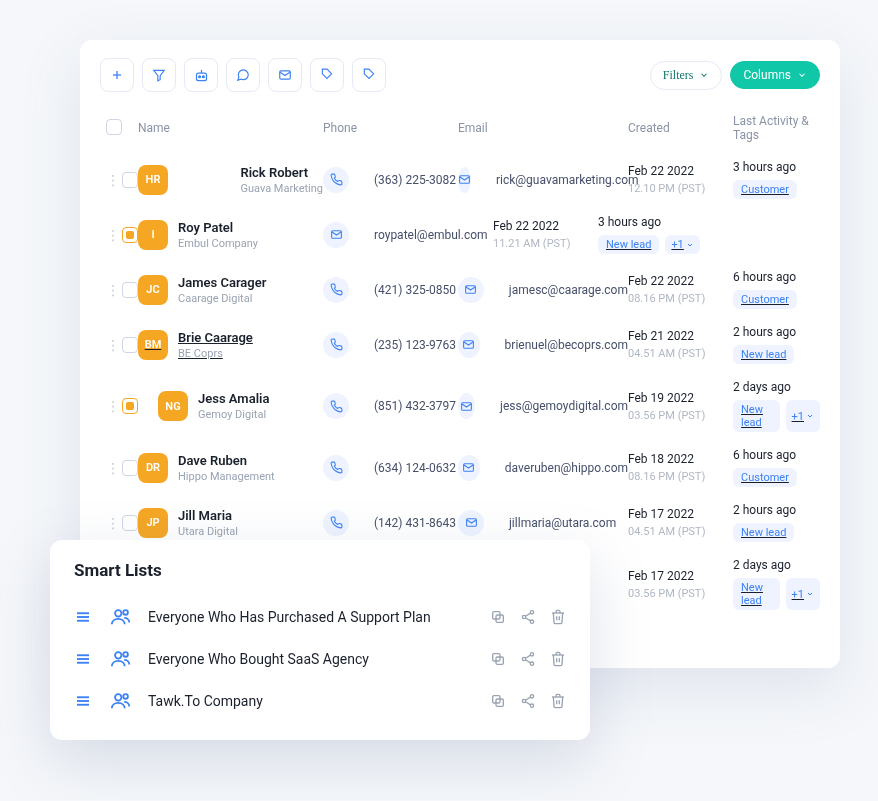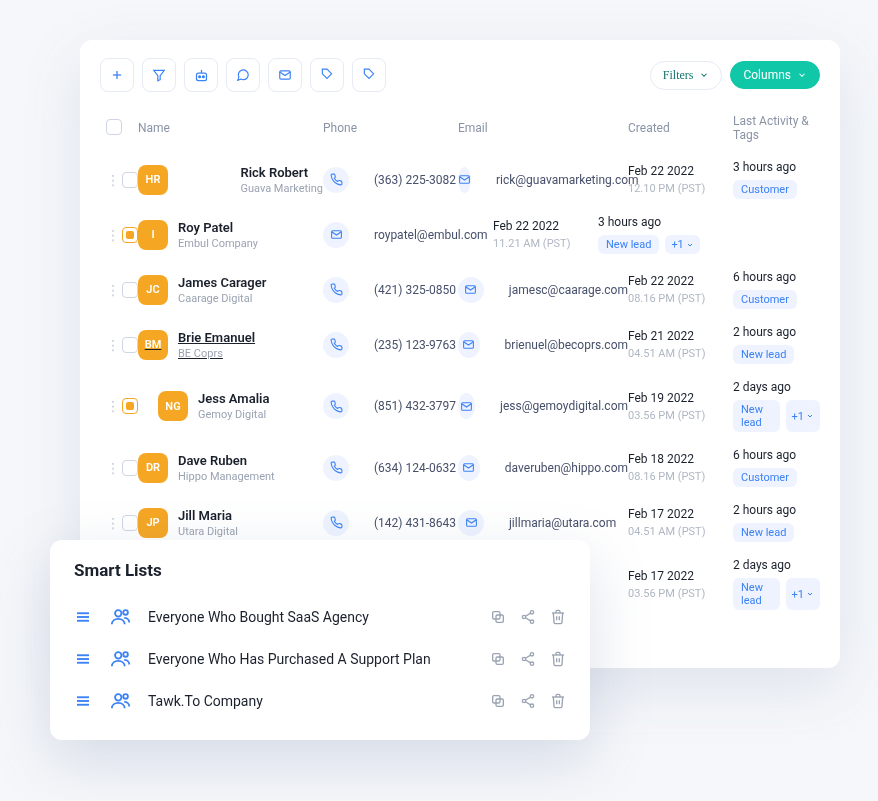--- a/index.html
+++ b/index.html
@@ -120,21 +120,21 @@
     border-radius: 50%;
     background: #eef3ff;
     color: #3b82f6;
     display: flex;
     align-items: center;
     justify-content: center;
   }
   .col-created .d1 { font-size: 12px; color:#1a202c;}
   .col-created .d2 { font-size: 11px; color: #b0b7c3; margin-top:4px;}
   .col-activity .a1 { font-size: 12px; color:#1a202c; margin-bottom:6px;}
-  .tags { display:flex; gap:6px; }
+  .tags { display:flex; gap:6px;text-decoration:underline; }
   .tag {
     background: #eef3ff;
     color: #3b82f6;
     border-radius: 6px;
     padding: 3px 8px;
     font-size: 11px;
   }
   .tag-more {
     background: #eef3ff;
     color: #3b82f6;
@@ -368,21 +368,21 @@
     </div>
   </div>
         <div class="row">
     <div class="col-check" style="display:flex;align-items:center;gap:4px;">
       <span class="rowdrag">⋮</span>
       <span class="checkbox "></span>
     </div>
     <div class="col-name" style="display:flex;align-items:flex-end;text-decoration:underline;">
       <div class="avatar">BM</div>
       <div class="name-block">
-        <div class="nm">Brie Emanuel</div>
+        <div class="nm">Brie Caarage</div>
         <div class="co">BE Coprs</div>
       </div>
     </div>
     <div class="col-phone icon-cell" style="">
       <span class="round-icon">
               <svg width="13" height="13" viewBox="0 0 24 24" fill="none" stroke="currentColor" stroke-width="2">
                 <path d="M22 16.9v3a2 2 0 0 1-2.2 2 19.8 19.8 0 0 1-8.6-3.1 19.5 19.5 0 0 1-6-6A19.8 19.8 0 0 1 2.1 4.2 2 2 0 0 1 4.1 2h3a2 2 0 0 1 2 1.7c.1.9.3 1.8.6 2.6a2 2 0 0 1-.5 2.1L8 9.6a16 16 0 0 0 6 6l1.2-1.2a2 2 0 0 1 2.1-.5c.8.3 1.7.5 2.6.6a2 2 0 0 1 1.7 2z"></path>
               </svg>
             </span>
       <span>(235) 123-9763</span>
@@ -592,21 +592,21 @@
             </svg>
           </span>
     <span class="people-icon">
             <svg width="22" height="22" viewBox="0 0 24 24" fill="none" stroke="currentColor" stroke-width="2">
               <circle cx="9" cy="8" r="3.5"></circle>
               <path d="M2 20c0-3.5 3-6 7-6s7 2.5 7 6"></path>
               <circle cx="17" cy="7" r="2.5"></circle>
               <path d="M15.5 13c3 0 5.5 2 5.5 5"></path>
             </svg>
           </span>
-    <span class="label">Everyone Who Bought SaaS Agency</span>
+    <span class="label">Everyone Who Has Purchased A Support Plan</span>
     <span class="smart-actions">
       <span>
               <svg width="16" height="16" viewBox="0 0 24 24" fill="none" stroke="currentColor" stroke-width="2">
                 <rect x="9" y="9" width="11" height="11" rx="2"></rect>
                 <rect x="4" y="4" width="11" height="11" rx="2"></rect>
               </svg>
             </span>
       <span>
               <svg width="16" height="16" viewBox="0 0 24 24" fill="none" stroke="currentColor" stroke-width="2">
                 <circle cx="18" cy="5" r="2.5"></circle>
@@ -635,21 +635,21 @@
             </svg>
           </span>
     <span class="people-icon">
             <svg width="22" height="22" viewBox="0 0 24 24" fill="none" stroke="currentColor" stroke-width="2">
               <circle cx="9" cy="8" r="3.5"></circle>
               <path d="M2 20c0-3.5 3-6 7-6s7 2.5 7 6"></path>
               <circle cx="17" cy="7" r="2.5"></circle>
               <path d="M15.5 13c3 0 5.5 2 5.5 5"></path>
             </svg>
           </span>
-    <span class="label">Everyone Who Has Purchased A Support Plan</span>
+    <span class="label">Everyone Who Bought SaaS Agency</span>
     <span class="smart-actions">
       <span>
               <svg width="16" height="16" viewBox="0 0 24 24" fill="none" stroke="currentColor" stroke-width="2">
                 <rect x="9" y="9" width="11" height="11" rx="2"></rect>
                 <rect x="4" y="4" width="11" height="11" rx="2"></rect>
               </svg>
             </span>
       <span>
               <svg width="16" height="16" viewBox="0 0 24 24" fill="none" stroke="currentColor" stroke-width="2">
                 <circle cx="18" cy="5" r="2.5"></circle>

